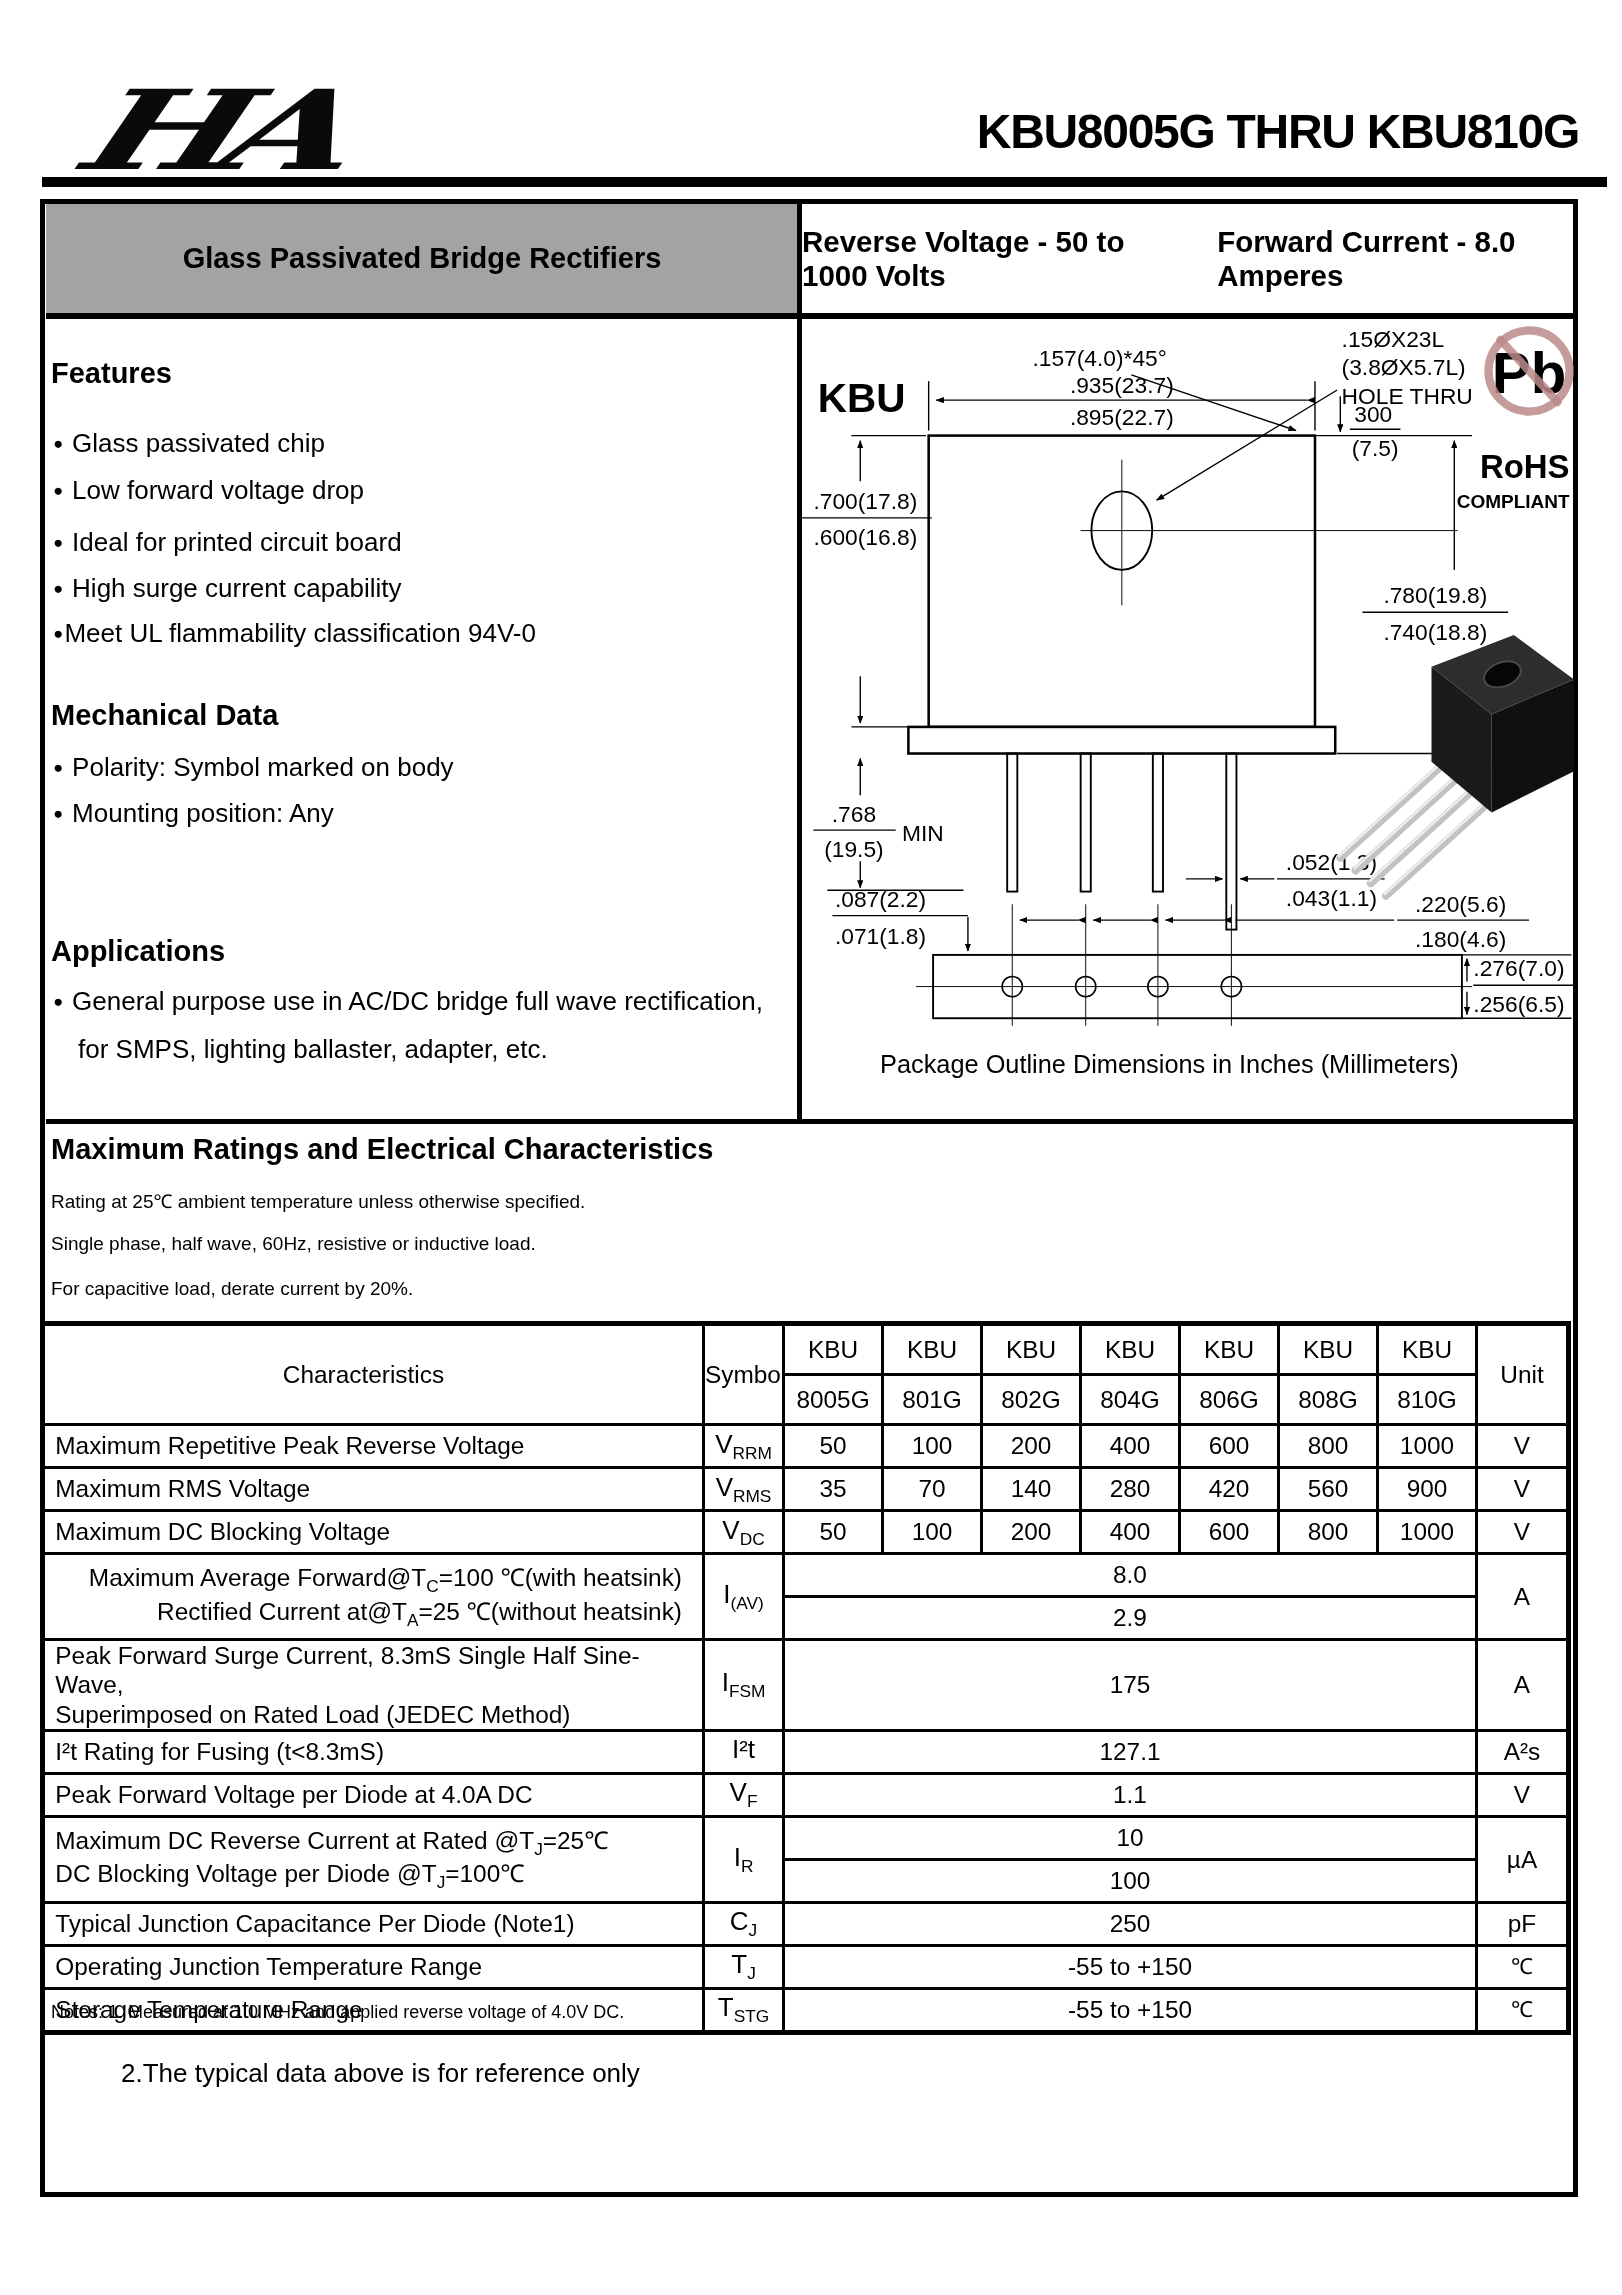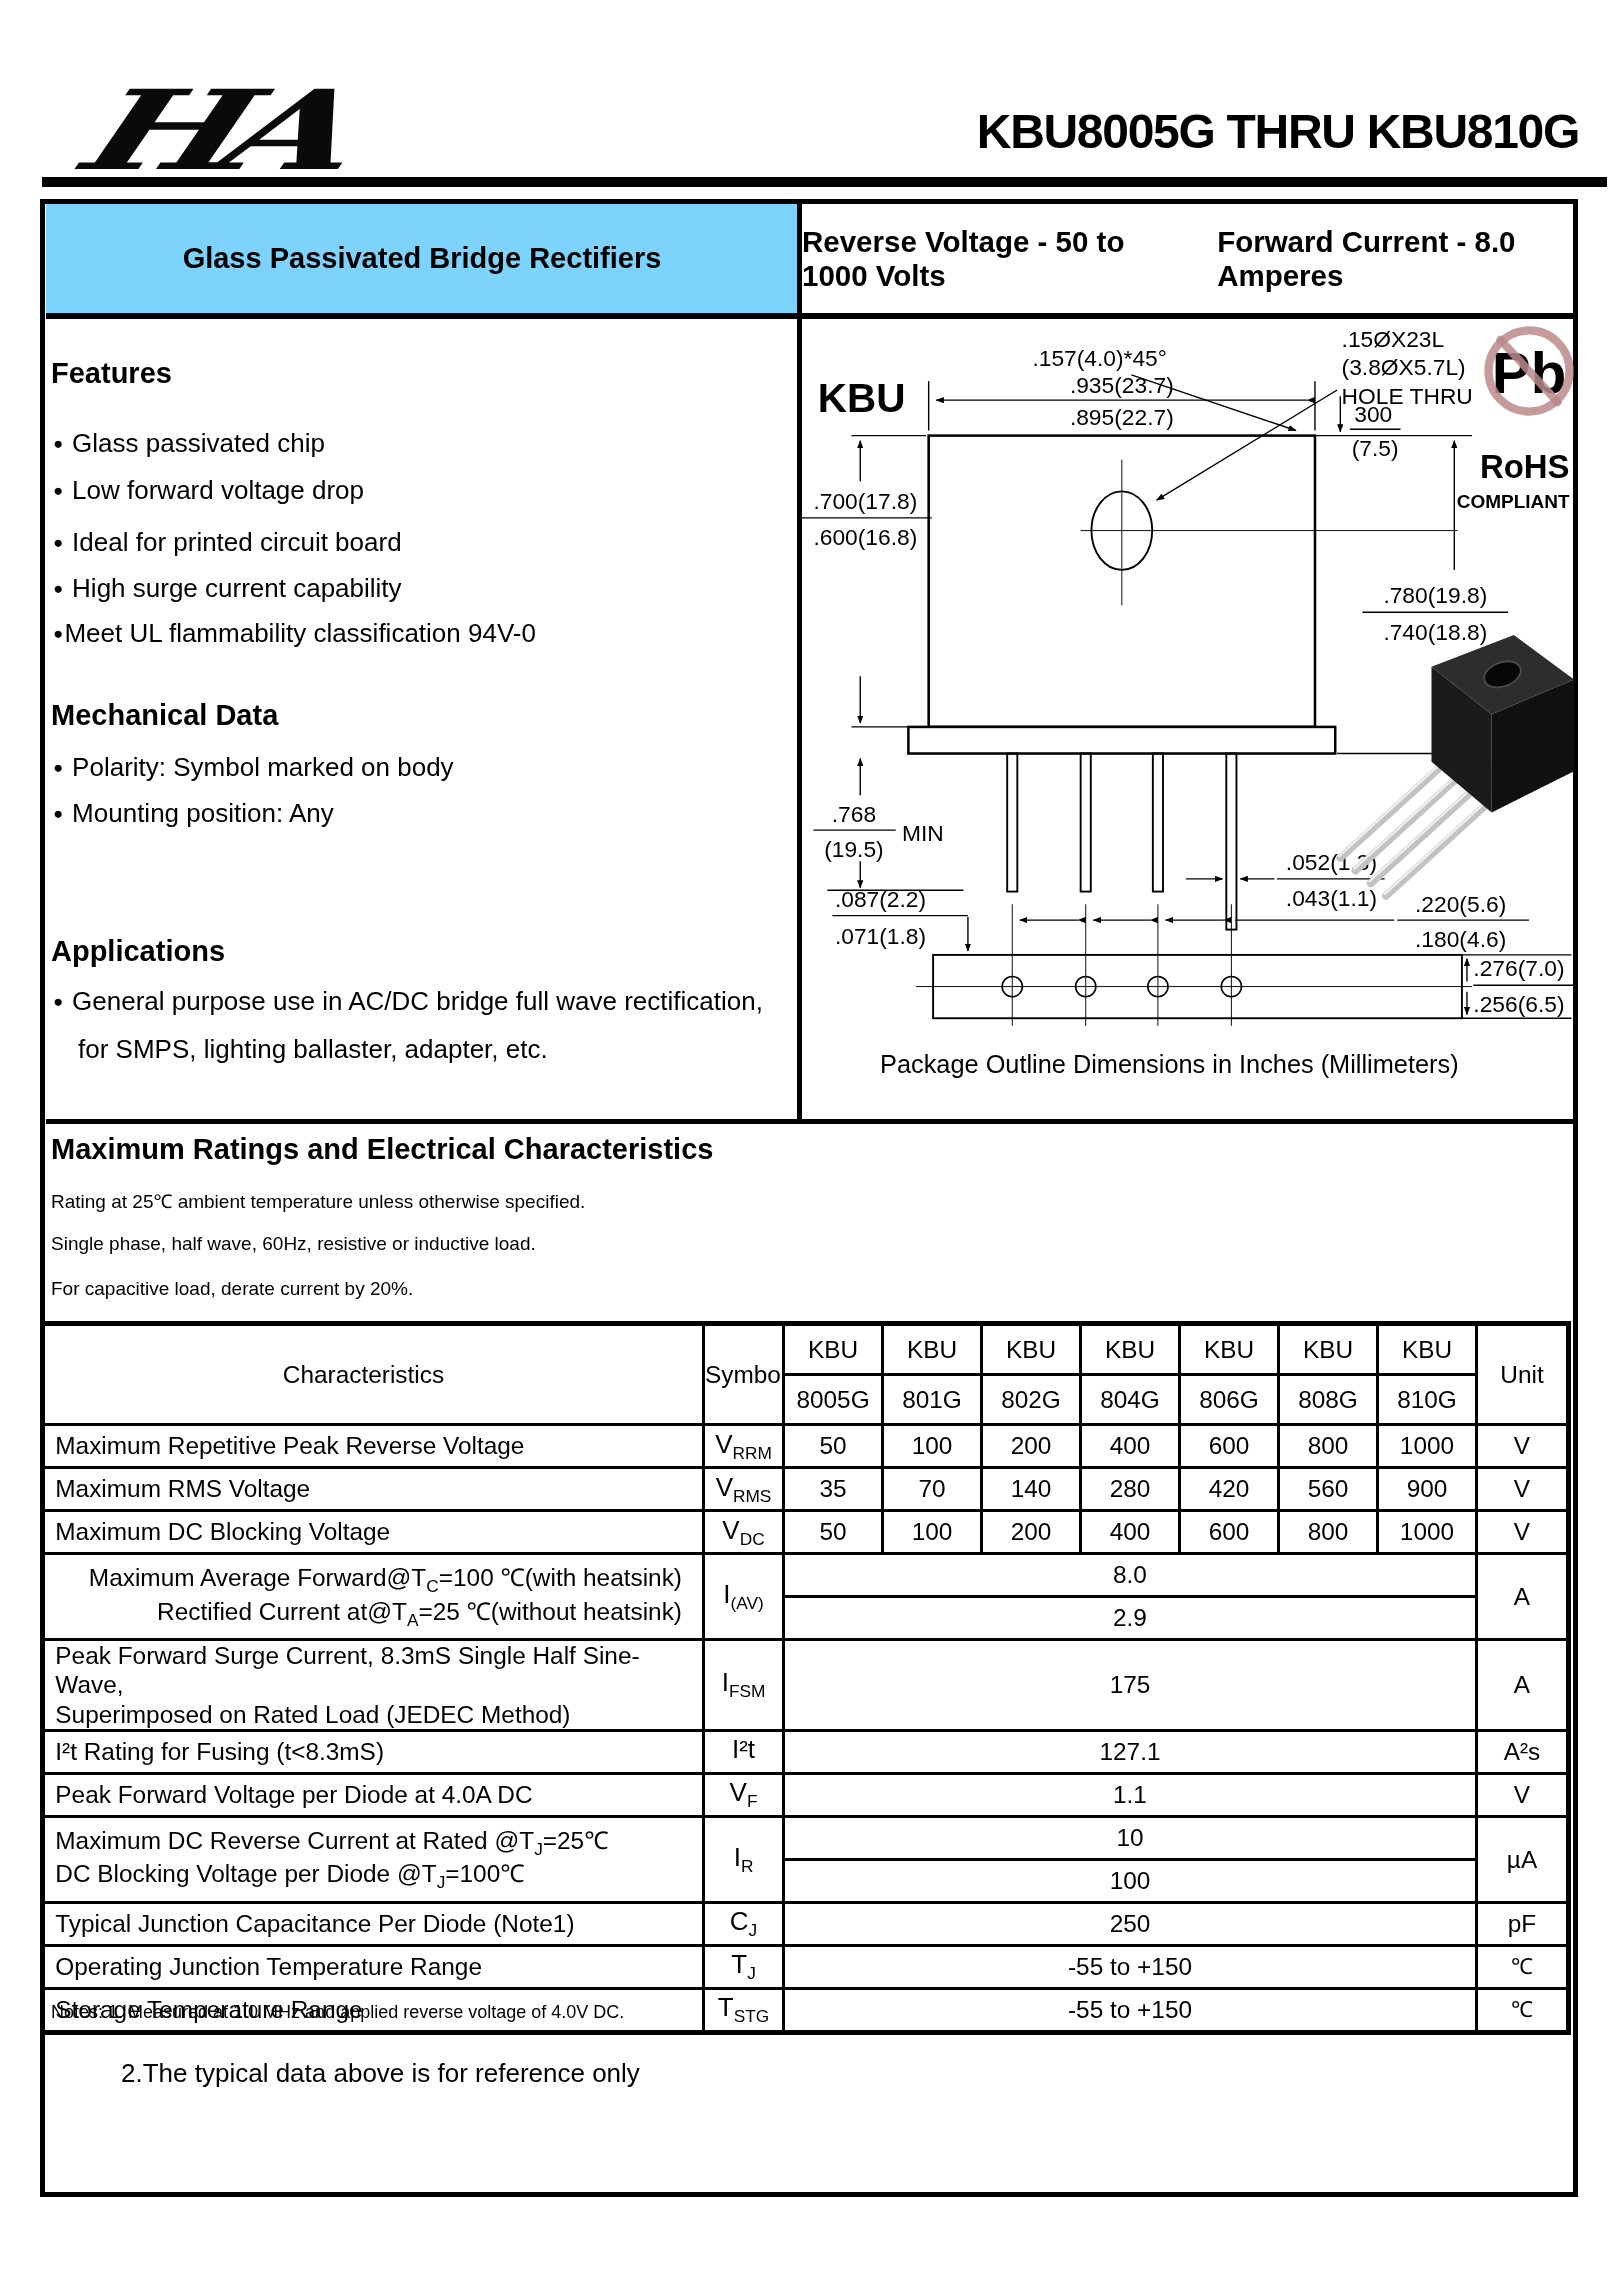--- a/index.html
+++ b/index.html
@@ -5,21 +5,21 @@
   html,body{margin:0;padding:0}
   body{width:1622px;height:2295px;position:relative;background:#fff;
        font-family:"Liberation Sans",sans-serif;color:#000}
   .abs{position:absolute}
   .logo{left:72px;top:76px;font-family:"DejaVu Serif",serif;font-style:italic;font-weight:bold;
         font-size:110px;line-height:1;letter-spacing:-0.14em;
         transform:scaleX(1.55) skewX(-14deg);transform-origin:left bottom;color:#0a0a0a}
   .title{left:577px;top:104px;width:1002px;text-align:right;font-size:48px;font-weight:bold;letter-spacing:-1.3px}
   .rule{left:42px;top:177px;width:1565px;height:9.6px;background:#000}
   .outerbox{left:40px;top:199px;width:1528px;height:1988px;border:5.1px solid #000}
-  .graycell{left:46px;top:204px;width:752px;height:109px;background:#7dd3fc;
+  .graycell{left:46px;top:204px;width:752px;height:109px;background:#a3a3a3;
             display:flex;align-items:center;justify-content:center;font-size:29px;font-weight:bold}
   .hdrright{left:802px;top:204px;width:772px;height:109px;display:flex;flex-direction:row;
             align-items:center;justify-content:center;gap:23px;font-size:29.5px;font-weight:bold}
   .vdiv{left:797px;top:204px;width:4.5px;height:920px;background:#000}
   .hdiv1{left:46px;top:313px;width:1528px;height:6.4px;background:#000}
   .hdiv2{left:46px;top:1119px;width:1528px;height:4.5px;background:#000}
   .h1{font-size:29px;font-weight:bold}
   .body-text{font-size:26px}
   .bullet{font-size:16.7px;vertical-align:2.6px;margin-right:9px}
   .ratings-line{font-size:19px}

